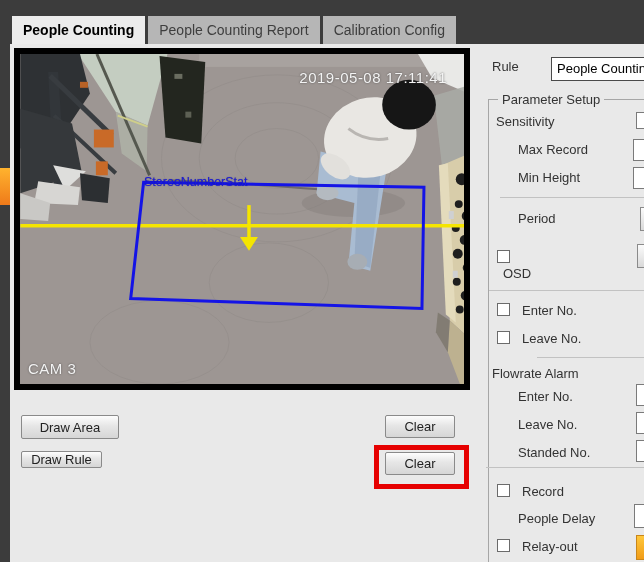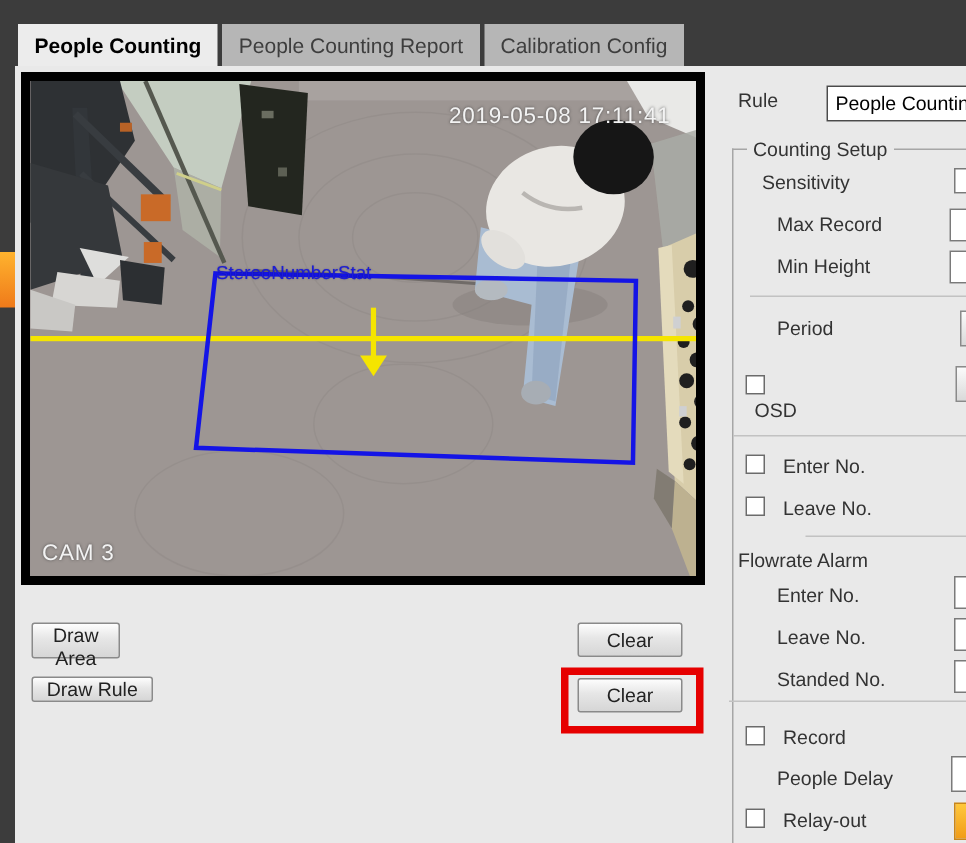--- a/index.html
+++ b/index.html
@@ -198,33 +198,33 @@
     <g>
       <line x1="230" y1="152" x2="230" y2="186" stroke="#f5e500" stroke-width="3.5"></line>
       <polygon points="221,184 239,184 230,198" fill="#f5e500"></polygon>
     </g>
   </svg>
   <div class="osd-text timestamp">2019-05-08 17:11:41</div>
   <div class="osd-text cam-label">CAM 3</div>
   <div class="region-label">StereoNumberStat</div>
 </div>
 
-<button class="btn" style="left:21px;top:415px;width:59px;height:24px;">Draw Area</button>
+<button class="btn" style="left:21px;top:415px;width:98px;height:24px;">Draw Area</button>
 <button class="btn" style="left:21px;top:451px;width:81px;height:17px;">Draw Rule</button>
 <button class="btn" style="left:385px;top:415px;width:70px;height:23px;">Clear</button>
 <button class="btn" style="left:385px;top:452px;width:70px;height:23px;">Clear</button>
 <div class="highlight-box"></div>
 
 <div class="lbl" style="left:492px;top:59px;">Rule</div>
 <div class="select">People Counting</div>
 
 <div class="fieldset"></div>
-<div class="legend">Counting Setup</div>
-
-<div class="lbl" style="left:508px;top:114px;">Sensitivity</div>
+<div class="legend">Parameter Setup</div>
+
+<div class="lbl" style="left:496px;top:114px;">Sensitivity</div>
 <div class="input-sliver" style="left:636px;top:112px;width:30px;height:17px;"></div>
 
 <div class="lbl" style="left:518px;top:142px;">Max Record</div>
 <div class="input-sliver" style="left:633px;top:139px;width:30px;height:22px;"></div>
 
 <div class="lbl" style="left:518px;top:170px;">Min Height</div>
 <div class="input-sliver" style="left:633px;top:167px;width:30px;height:22px;"></div>
 
 <div class="divider" style="left:500px;top:197px;width:144px;"></div>
 

